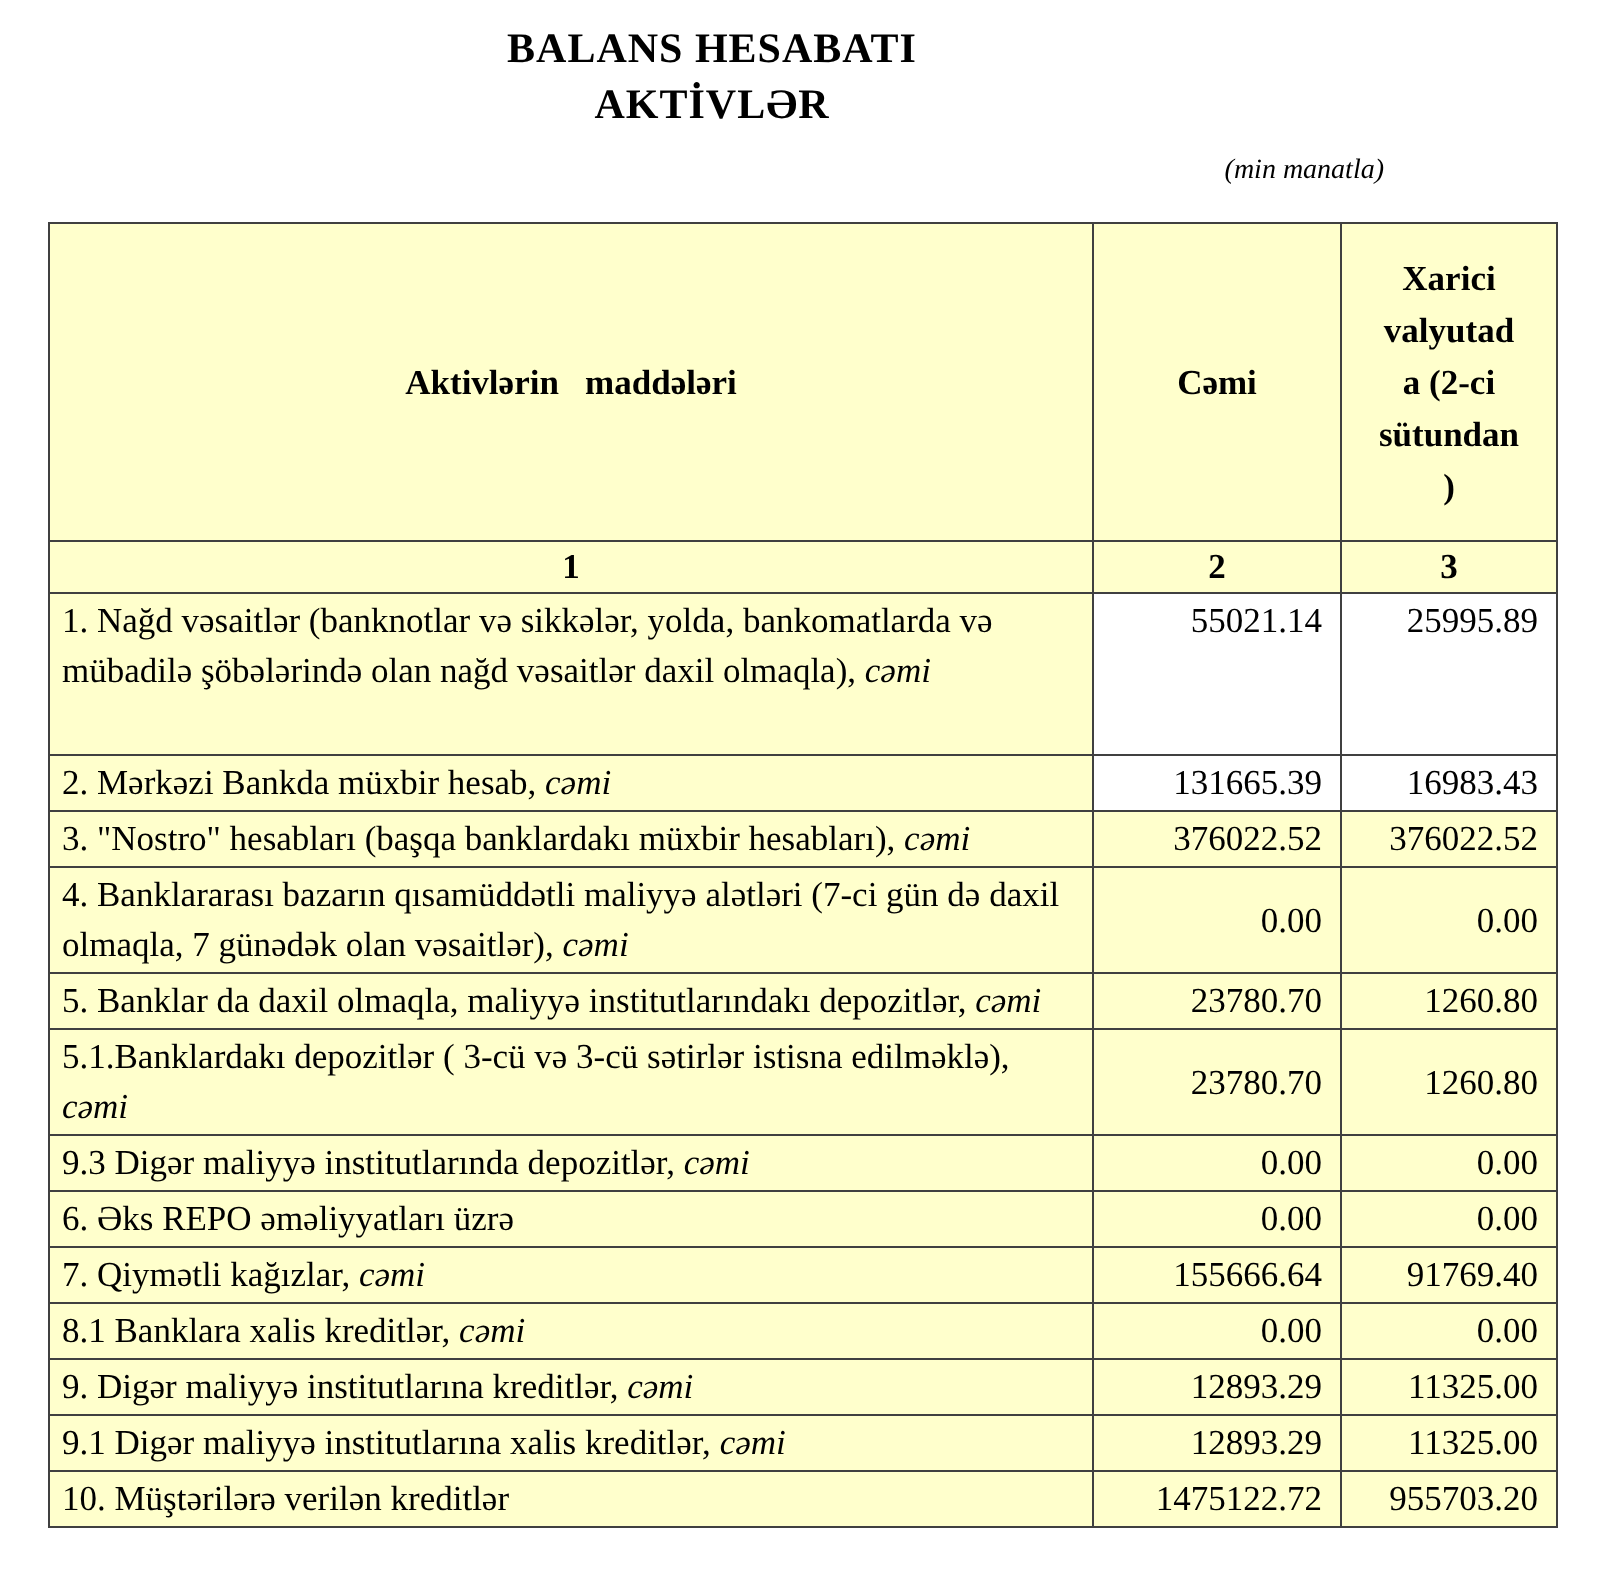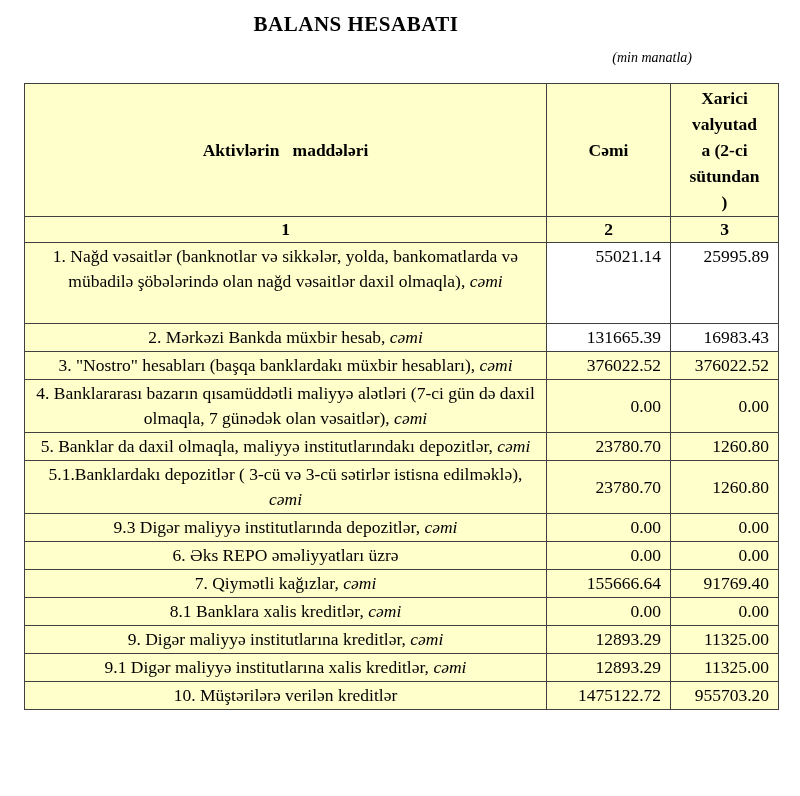--- a/index.html
+++ b/index.html
@@ -53,46 +53,47 @@
     vertical-align: middle;
   }
 
   
   .balance-table thead th {
     font-weight: bold;
     text-align: center;
     height: 126px;
   }
   th.items-h   { white-space: pre-wrap; }
-  th.foreign-h { white-space: pre-line; line-height: 26px; padding: 1px 2px; margin-top: 48px; }
+  th.foreign-h { white-space: pre-line; line-height: 26px; padding: 14px 2px; margin-top: 48px; }
 
   
   tr.nums-row td {
     text-align: center;
     font-weight: bold;
     height: 21px;
     padding: 0 4px;
   }
 
   
-  td.label-cell { text-align: center; }
+  td.label-cell { text-align: left; }
   td.num-cell   { text-align: right; padding-right: 9px; white-space: nowrap; }
 
   tr.white-values td.num-cell { background: var(--value-cell-white, #ffffff); padding-left: 30px; }
   tr.tall-row td { height: 78px; vertical-align: top; }
 
   i.row-suffix { font-style: italic; }
 </style>
 </head>
 <body>
 
 <div class="page">
 
   <div class="doc-title">
     <div>BALANS HESABATI</div>
+    <div>AKTİVLƏR</div>
   </div>
 
   <div class="unit-note">(min manatla)</div>
 
   <table class="balance-table">
     <colgroup>
       <col class="c-items">
         <col class="c-total">
         <col class="c-foreign">
     </colgroup>

